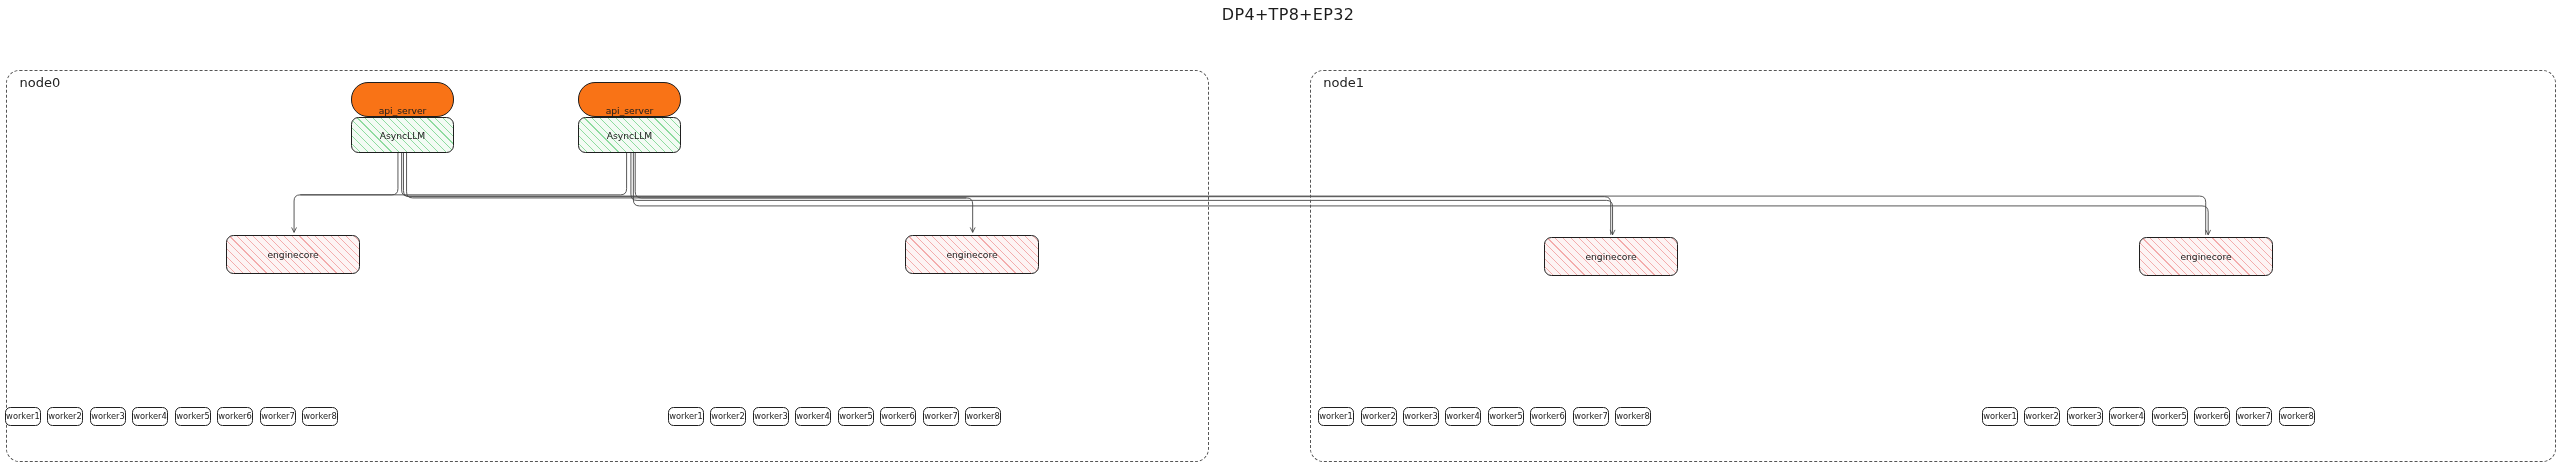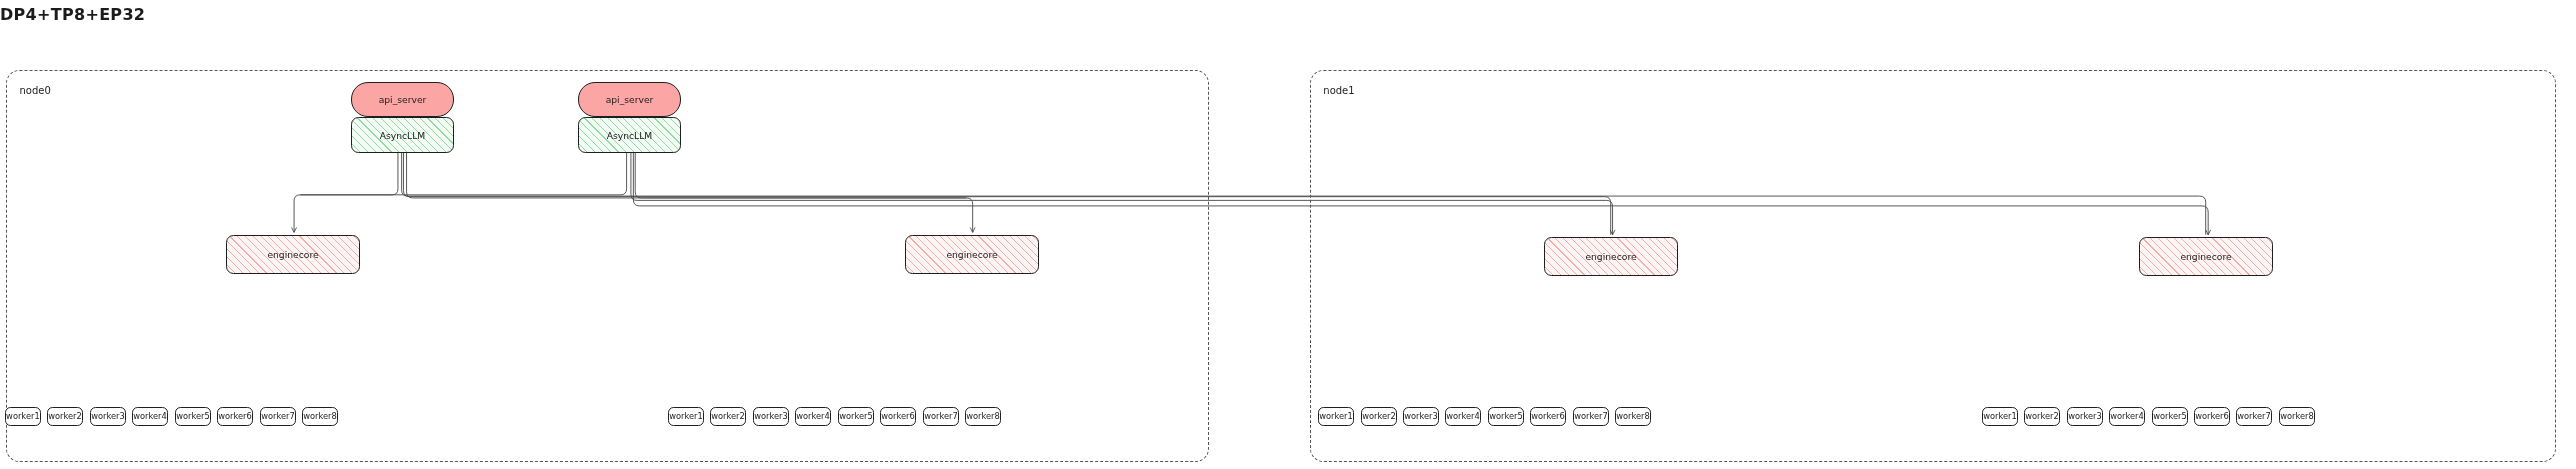--- a/index.html
+++ b/index.html
@@ -14,40 +14,41 @@
     overflow: hidden;
     position: relative;
   }
 
   
   #diagram-title {
     position: absolute;
     left: 0;
     top: 4.9px;
     width: 2576px;
+    text-align: center;
     font-size: 16px;
-    font-weight: 700;
+    font-weight: 400;
     color: #1c1c1c;
     letter-spacing: 0.3px;
     font-family: "DejaVu Sans", sans-serif;
   }
 
   
   .node-cluster {
     position: absolute;
     border: 1.5px dashed #555555;
     border-radius: 13.5px;
     background: transparent;
     box-sizing: border-box;
   }
   .node-label {
     position: absolute;
     left: 12.3px;
-    top: 14px;
-    font-size: 10px;
+    top: 4px;
+    font-size: 13px;
     color: #222222;
     font-family: "DejaVu Sans", sans-serif;
     white-space: nowrap;
   }
 
   
   .nbox {
     position: absolute;
     box-sizing: border-box;
     border: 1.4px solid #1f1f1f;
@@ -56,22 +57,23 @@
     align-items: center;
     justify-content: center;
     font-size: 9.2px;
     color: #1c1c1c;
     white-space: nowrap;
     background: #ffffff;
     font-family: "DejaVu Sans", sans-serif;
   }
 
   .nbox.api-server {
-    background: #fca5a5;
+    background: #f97316;
     border-radius: 17px;
+    align-items: flex-end;
   }
 
   .nbox.asyncllm {
     background-color: #f3fbf4;
     background-image: repeating-linear-gradient(
       45deg,
       rgba(125, 214, 145, 0.85) 0px,
       rgba(125, 214, 145, 0.85) 0.8px,
       rgba(255, 255, 255, 0) 0.8px,
       rgba(255, 255, 255, 0) 5.5px

